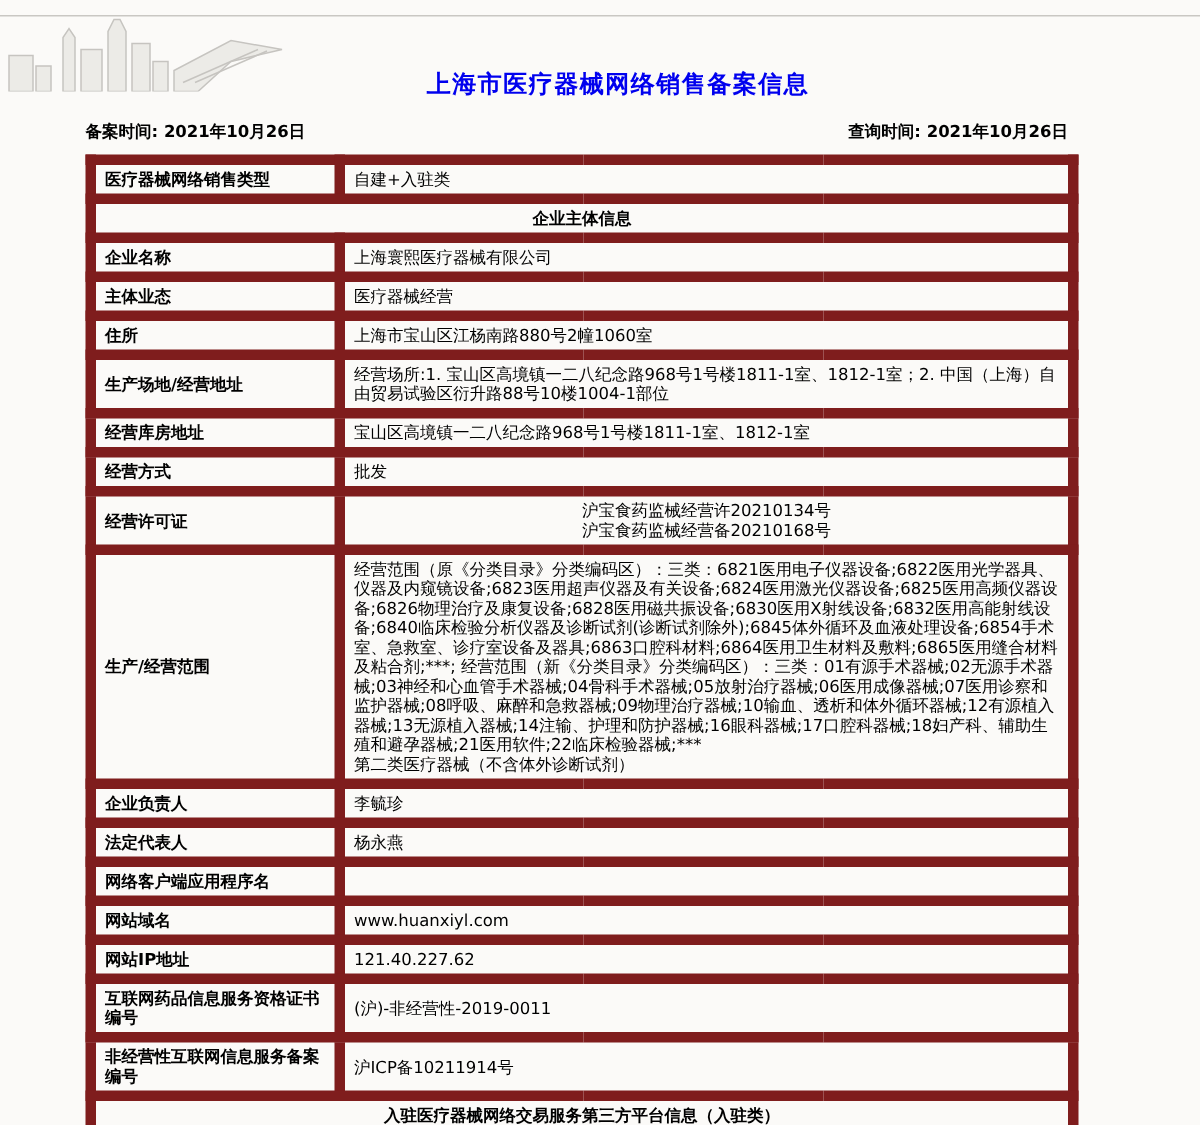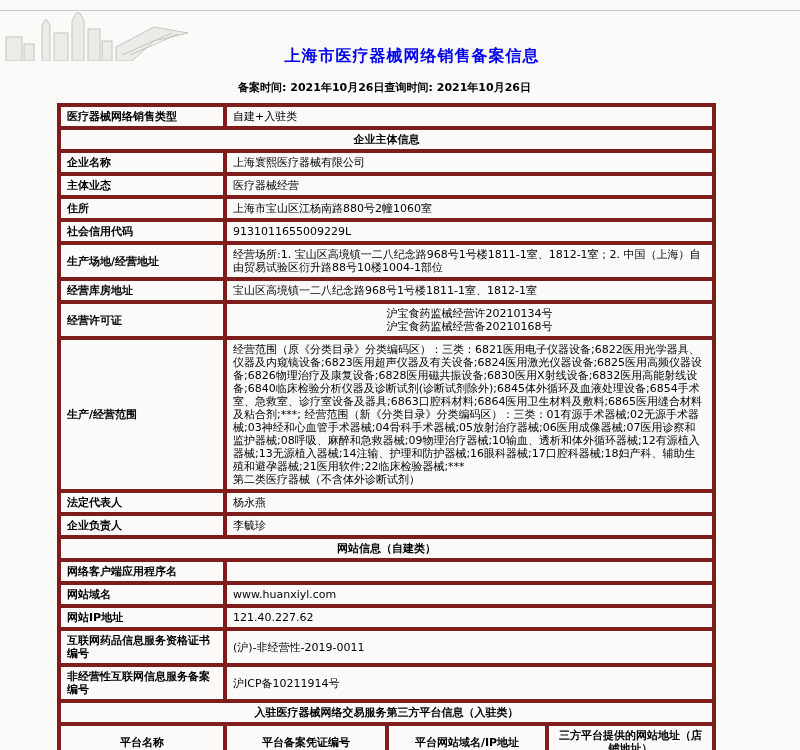--- a/index.html
+++ b/index.html
@@ -11,31 +11,31 @@
   }
   .top-line{position:absolute;top:10px;left:0;width:800px;border-top:1px solid #c9c7c3;}
   .skyline{position:absolute;top:11px;left:4px;}
   .page-title{
     margin:46px 0 0 0;text-align:center;
     font-size:16px;font-weight:bold;letter-spacing:1px;
     color:var(--title-blue,#0000ee);
     padding-left:24px;
   }
   .meta-row{
-    display:flex;justify-content:center;
+    display:flex;justify-content:space-between;
     margin:13px 88px 0 57px;
     font-size:11px;font-weight:bold;
   }
   table.main{
     border-collapse:collapse;table-layout:fixed;
     margin:8px 0 0 57px;width:655px;
     border:2px solid #000;
   }
   table.main td{
-    border:4px solid #7f1d1d;
+    border:7px solid #7f1d1d;
     padding:3px 6px;
     font-size:11px;line-height:13px;
     vertical-align:middle;
     word-break:break-all;
   }
   td.lb{font-weight:bold;}
   tr.section td{text-align:center;font-weight:bold;}
   td.scope{font-size:9.5px;line-height:10.5px;padding:2px 5px;}
   td.scope span{display:block;}
   td.multiline span{display:block;text-align:center;}
@@ -98,57 +98,54 @@
   </tr>
   <tr>
     <td class="lb">主体业态</td>
     <td colspan="3">医疗器械经营</td>
   </tr>
   <tr>
     <td class="lb">住所</td>
     <td colspan="3">上海市宝山区江杨南路880号2幢1060室</td>
   </tr>
   <tr>
-    <td class="lb">社会信用代码</td>
-    <td colspan="3">9131011655009229L</td>
-  </tr>
-  <tr>
     <td class="lb">生产场地/经营地址</td>
     <td colspan="3">经营场所:1. 宝山区高境镇一二八纪念路968号1号楼1811-1室、1812-1室；2. 中国（上海）自由贸易试验区衍升路88号10楼1004-1部位</td>
   </tr>
   <tr>
     <td class="lb">经营库房地址</td>
     <td colspan="3">宝山区高境镇一二八纪念路968号1号楼1811-1室、1812-1室</td>
+  </tr>
+  <tr>
+    <td class="lb">经营方式</td>
+    <td colspan="3">批发</td>
   </tr>
   <tr>
     <td class="lb">经营许可证</td>
     <td colspan="3" class="multiline">
       <span>沪宝食药监械经营许20210134号</span>
       <span>沪宝食药监械经营备20210168号</span>
     </td>
   </tr>
   <tr>
     <td class="lb">生产/经营范围</td>
     <td colspan="3" class="scope">
       <span>经营范围（原《分类目录》分类编码区）：三类：6821医用电子仪器设备;6822医用光学器具、仪器及内窥镜设备;6823医用超声仪器及有关设备;6824医用激光仪器设备;6825医用高频仪器设备;6826物理治疗及康复设备;6828医用磁共振设备;6830医用X射线设备;6832医用高能射线设备;6840临床检验分析仪器及诊断试剂(诊断试剂除外);6845体外循环及血液处理设备;6854手术室、急救室、诊疗室设备及器具;6863口腔科材料;6864医用卫生材料及敷料;6865医用缝合材料及粘合剂;***; 经营范围（新《分类目录》分类编码区）：三类：01有源手术器械;02无源手术器械;03神经和心血管手术器械;04骨科手术器械;05放射治疗器械;06医用成像器械;07医用诊察和监护器械;08呼吸、麻醉和急救器械;09物理治疗器械;10输血、透析和体外循环器械;12有源植入器械;13无源植入器械;14注输、护理和防护器械;16眼科器械;17口腔科器械;18妇产科、辅助生殖和避孕器械;21医用软件;22临床检验器械;***</span>
       <span>第二类医疗器械（不含体外诊断试剂）</span>
     </td>
   </tr>
   <tr>
+    <td class="lb">企业负责人</td>
+    <td colspan="3">李毓珍</td>
+  </tr>
+  <tr>
     <td class="lb">法定代表人</td>
     <td colspan="3">杨永燕</td>
   </tr>
-  <tr>
-    <td class="lb">企业负责人</td>
-    <td colspan="3">李毓珍</td>
-  </tr>
 
-  <tr class="section">
-    <td colspan="4">网站信息（自建类）</td>
-  </tr>
 
   <tr>
     <td class="lb">网络客户端应用程序名</td>
     <td colspan="3"></td>
   </tr>
   <tr>
     <td class="lb">网站域名</td>
     <td colspan="3">www.huanxiyl.com</td>
   </tr>
   <tr>

